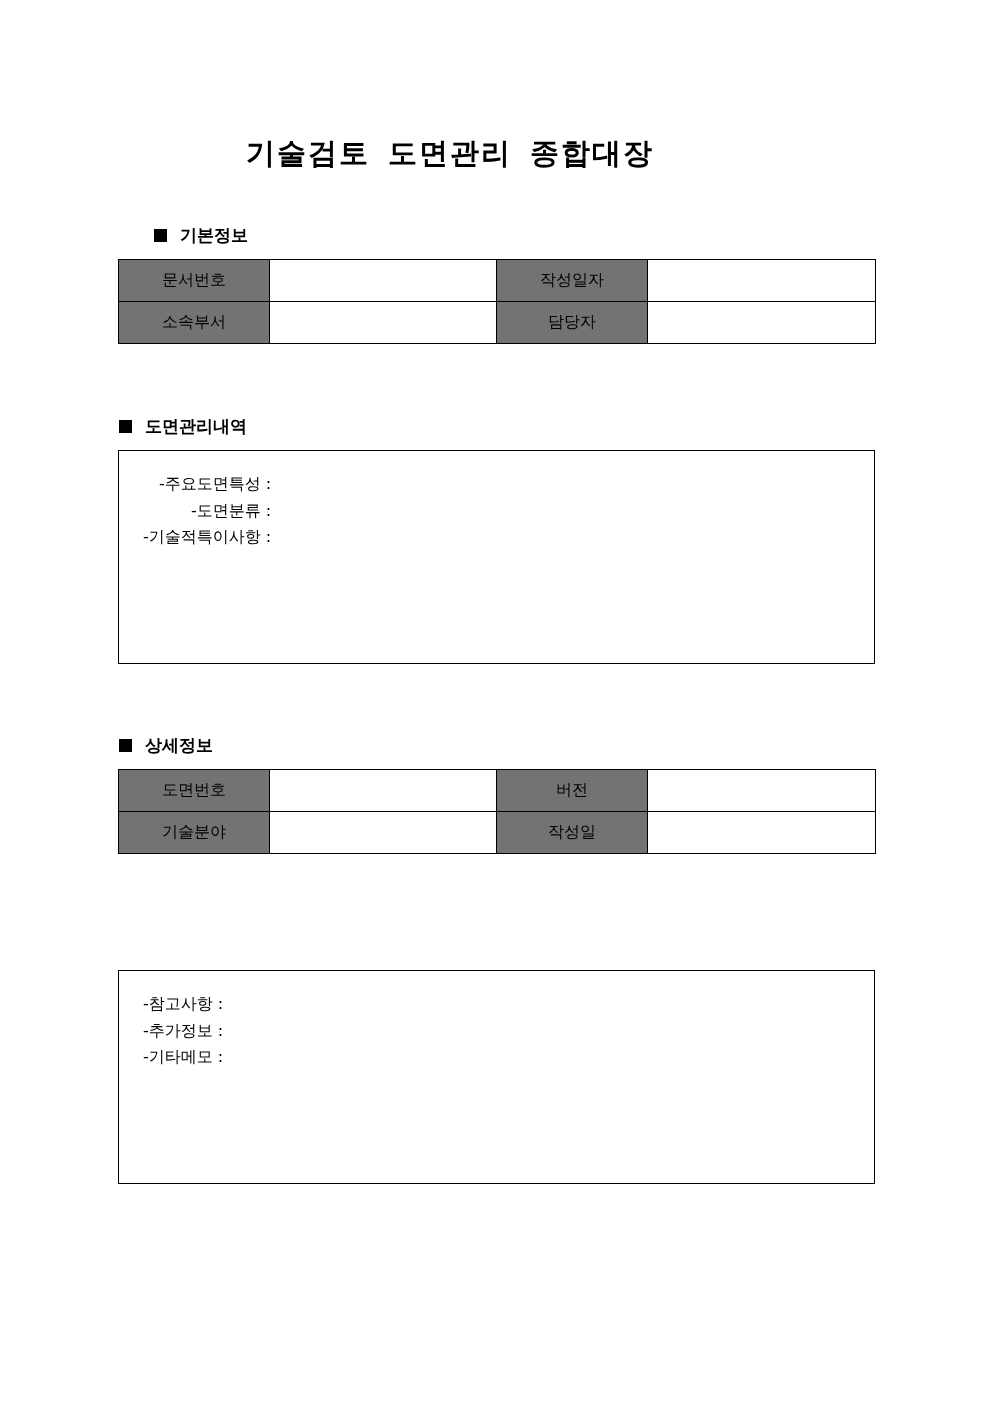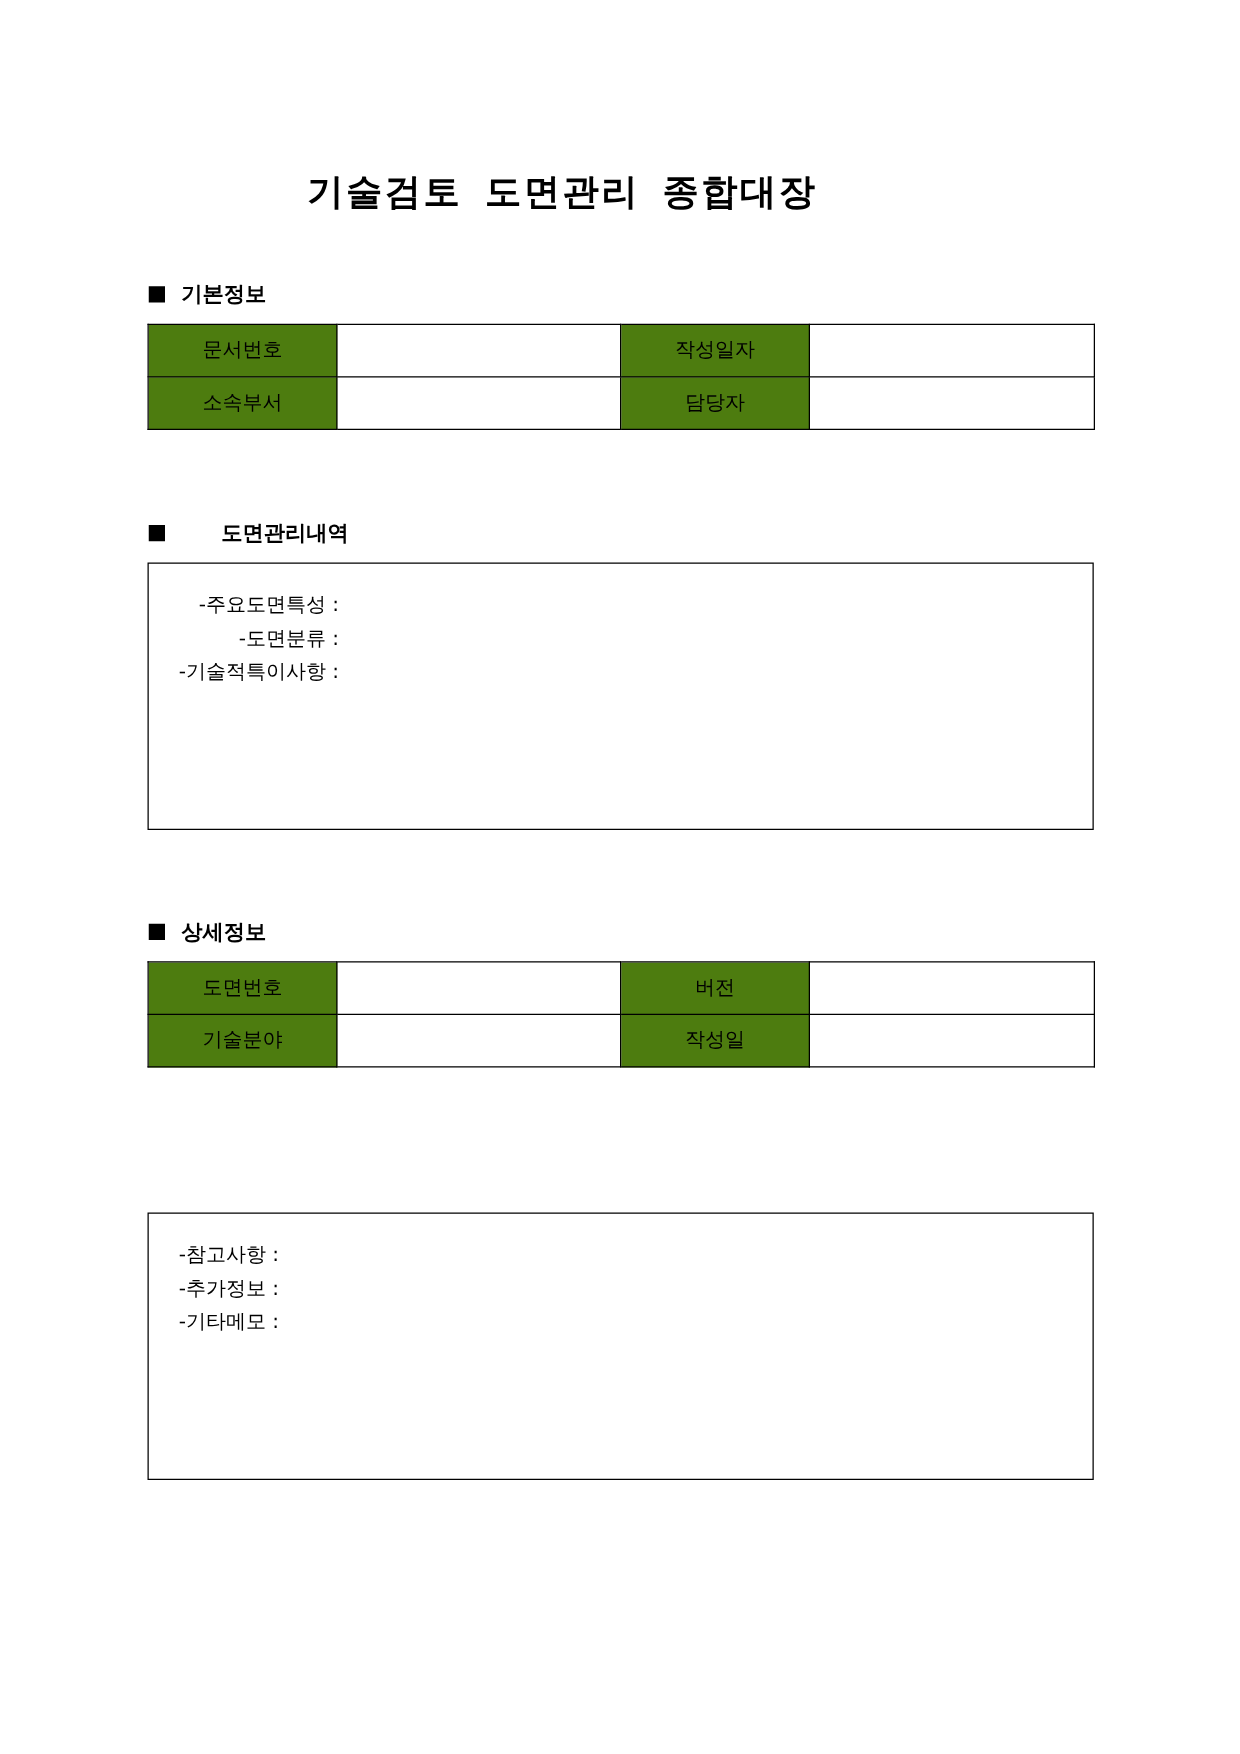--- a/index.html
+++ b/index.html
@@ -2,31 +2,31 @@
 <html><head>
 <meta charset="utf-8">
 <style>
   html, body { margin: 0; padding: 0; background: #ffffff; }
   body { width: 992px; height: 1403px; position: relative; font-family: "DejaVu Sans", "Liberation Sans", sans-serif; color: #000; }
   .title { position: absolute; left: 0; width: 900px; top: 134px; text-align: center; font-size: 29px; font-weight: bold; letter-spacing: 2px; word-spacing: 6px; }
   .section-head { position: absolute; left: 119px; font-size: 17px; font-weight: bold; display: flex; align-items: center; }
   .section-head .sq { display: inline-block; width: 13px; height: 13px; background: #000; margin-right: 13px; }
   table.grid { position: absolute; left: 118px; width: 757px; border-collapse: collapse; table-layout: fixed; }
   table.grid td { border: 1.5px solid #000; height: 41px; padding: 0; font-size: 16px; text-align: center; vertical-align: middle; }
-  table.grid td.lbl { background: #4d7c0f; font-family: Liberation Mono, monospace; }
+  table.grid td.lbl { background: #737373; font-family: Liberation Mono, monospace; }
   table.grid td.val { background: #fff; }
   .box { position: absolute; left: 118px; width: 755px; border: 1.5px solid #000; background: #fff; }
   .box .lines { position: absolute; left: 24px; top: 20px; font-size: 16px; line-height: 26.5px; text-align: right; }
 </style>
 </head>
 <body>
 
 <div class="title">기술검토 도면관리 종합대장</div>
 
-<div class="section-head" style="top:224px;">
+<div class="section-head" style="top:224px;margin-left:35px;">
   <span class="sq"></span>
   <span>기본정보</span>
 </div>
 <table class="grid" style="top:259px;">
   <colgroup>
       <col style="width:151px">
       <col style="width:227px">
       <col style="width:151px">
       <col style="width:228px">
     </colgroup>
@@ -39,21 +39,21 @@
   </tr>
   <tr>
     <td class="lbl">소속부서</td>
     <td class="val"></td>
     <td class="lbl">담당자</td>
     <td class="val"></td>
   </tr>
 </tbody>
   </table>
 
-<div class="section-head" style="top:415px;gap:32px;">
+<div class="section-head" style="top:415px;">
   <span class="sq"></span>
   <span>도면관리내역</span>
 </div>
 <div class="box" style="top:450px; height:212px;">
   <div class="lines">
     <div>-주요도면특성 :</div>
     <div>-도면분류 :</div>
     <div>-기술적특이사항 :</div>
   </div>
 </div>

